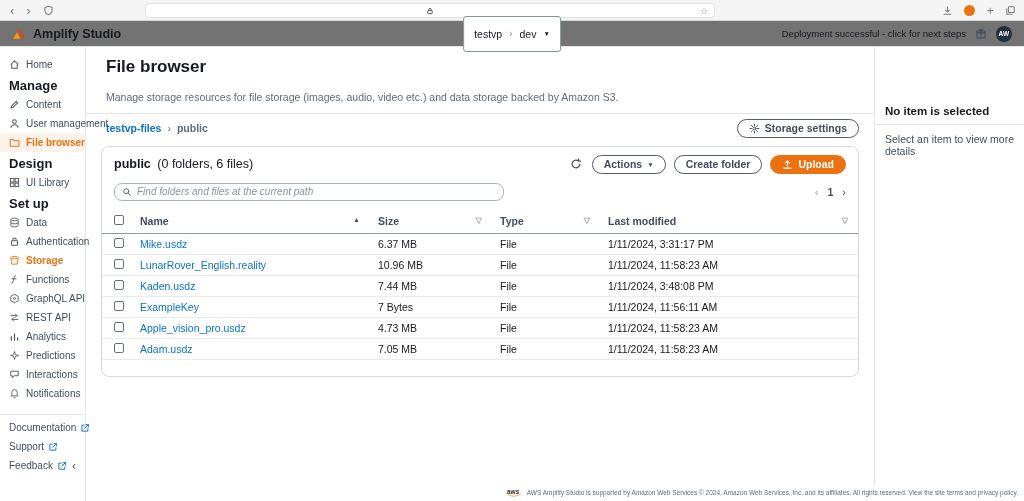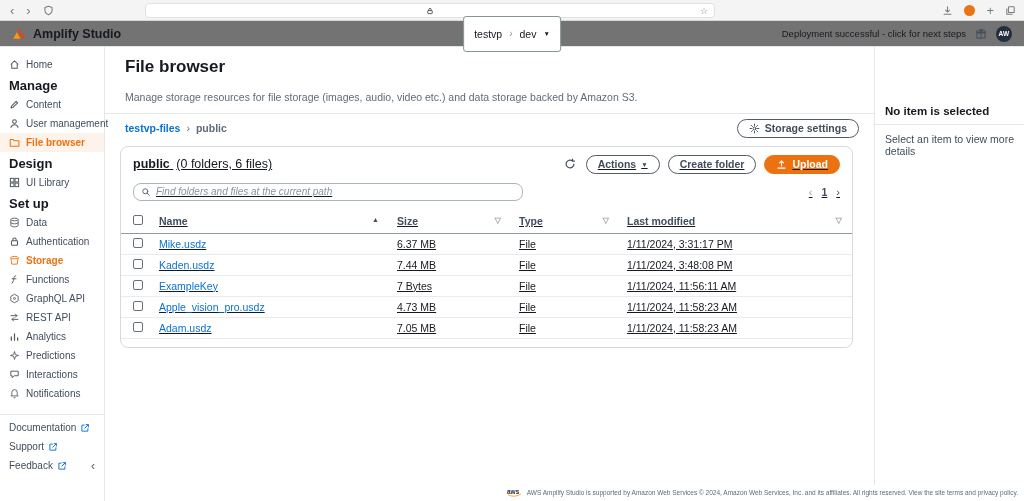--- a/index.html
+++ b/index.html
@@ -25,21 +25,21 @@
   .brand { display:flex; align-items:center; gap:6px; font-size:12.5px; font-weight:bold; }
   .env-selector { position:absolute; left:50%; transform:translateX(-50%); background:#fff; border:1px solid #879596; border-radius:3px; padding:11px 10px; font-size:10.5px; display:flex; gap:7px; align-items:center; color:#16191f; cursor:pointer; font-family:inherit; }
   .env-sep { color:#879596; font-size:10px; }
   .caret { font-size:6.5px; color:#16191f; }
   .header-right { margin-left:auto; display:flex; align-items:center; gap:9px; }
   .deploy-status { font-size:9.5px; color:#16191f; cursor:pointer; }
   .avatar { width:16px; height:16px; border-radius:50%; background:#232f3e; color:#fff; font-size:6.5px; font-weight:bold; display:flex; align-items:center; justify-content:center; letter-spacing:.2px; }
 
   
   .content { flex:1; display:flex; min-height:0; }
-  .sidebar { width:105px; flex:0 0 auto; border-right:1px solid #e4e7e7; display:flex; flex-direction:column; padding-top:8px; color:#414d5c; background:#fff; }
+  .sidebar { width:86px; flex:0 0 auto; border-right:1px solid #e4e7e7; display:flex; flex-direction:column; padding-top:8px; color:#414d5c; background:#fff; }
   .right-area { flex:1; min-width:0; display:flex; flex-direction:column; }
   .main-row { flex:1; min-height:0; display:flex; }
   .main { flex:1; min-width:0; }
   .detail-panel { width:150px; flex:0 0 auto; border-left:1px solid #e4e7e7; background:#fff; }
 
   
   .nav-item { height:19px; display:flex; align-items:center; gap:6px; padding:0 9px; font-size:10px; cursor:pointer; white-space:nowrap; }
   .nav-item .ic { width:11px; height:11px; color:#545b64; }
   .nav-item.active { color:#ec7211; font-weight:bold; background:#fef3ea; }
   .nav-item.active .ic { color:#ec7211; }
@@ -63,21 +63,21 @@
 
   .btn { display:inline-flex; align-items:center; gap:5px; background:#fff; border:1.5px solid #545b64; border-radius:13px; padding:2.5px 11px; font-size:10.5px; font-weight:bold; color:#414d5c; cursor:pointer; font-family:inherit; white-space:nowrap; }
   .btn .ic { width:11px; height:11px; }
   .btn .caret { font-size:6.5px; color:#414d5c; }
   .btn-primary { background:#ec7211; border-color:#ec7211; color:#fff; }
   .storage-settings { margin-left:auto; }
   .icon-btn { border:none; background:none; color:#414d5c; cursor:pointer; width:16px; height:16px; display:flex; align-items:center; justify-content:center; padding:0; }
   .icon-btn .ic, .icon-btn svg { width:12px; height:12px; }
 
   
-  .card { margin:4px 21px 0 15px; background:#fff; border:1px solid #d5dbdb; border-radius:8px; padding-bottom:8px; overflow:hidden;text-decoration:underline; }
+  .card { margin:4px 15px 0 15px; background:#fff; border:1px solid #d5dbdb; border-radius:8px; padding-bottom:16px; overflow:hidden; }
   .card-head { display:flex; align-items:center; padding:8px 12px 6px; }
   .card-title { font-size:12.5px; }
   .card-title .t { font-weight:bold; }
   .card-title .count { margin-left:3px; }
   .card-actions { margin-left:auto; display:flex; align-items:center; gap:8px; }
   .search-row { display:flex; align-items:center; padding:3px 12px 8px; }
   .search-box { width:390px; height:18px; border:1px solid #aab7b8; border-radius:8px; display:flex; align-items:center; gap:5px; padding:0 7px; background:#fff; }
   .search-box .ic { width:10px; height:10px; color:#5f6b7a; }
   .search-box input { flex:1; border:none; outline:none; background:transparent; font-family:inherit; font-size:10px; font-style:italic; color:#16191f; }
   .search-box input::placeholder { color:#87959f; font-style:italic; }
@@ -453,20 +453,27 @@
               </thead>
               <tbody id="table-body">
   <tr>
     <td class="w-check"><span class="checkbox"></span></td>
     <td><a class="name-link">Mike.usdz</a></td>
     <td>6.37 MB</td>
     <td>File</td>
     <td>1/11/2024, 3:31:17 PM</td>
   </tr>
 
+  <tr>
+    <td class="w-check"><span class="checkbox"></span></td>
+    <td><a class="name-link">LunarRover_English.reality</a></td>
+    <td>10.96 MB</td>
+    <td>File</td>
+    <td>1/11/2024, 11:58:23 AM</td>
+  </tr>
 
   <tr>
     <td class="w-check"><span class="checkbox"></span></td>
     <td><a class="name-link">Kaden.usdz</a></td>
     <td>7.44 MB</td>
     <td>File</td>
     <td>1/11/2024, 3:48:08 PM</td>
   </tr>
 
   <tr>

